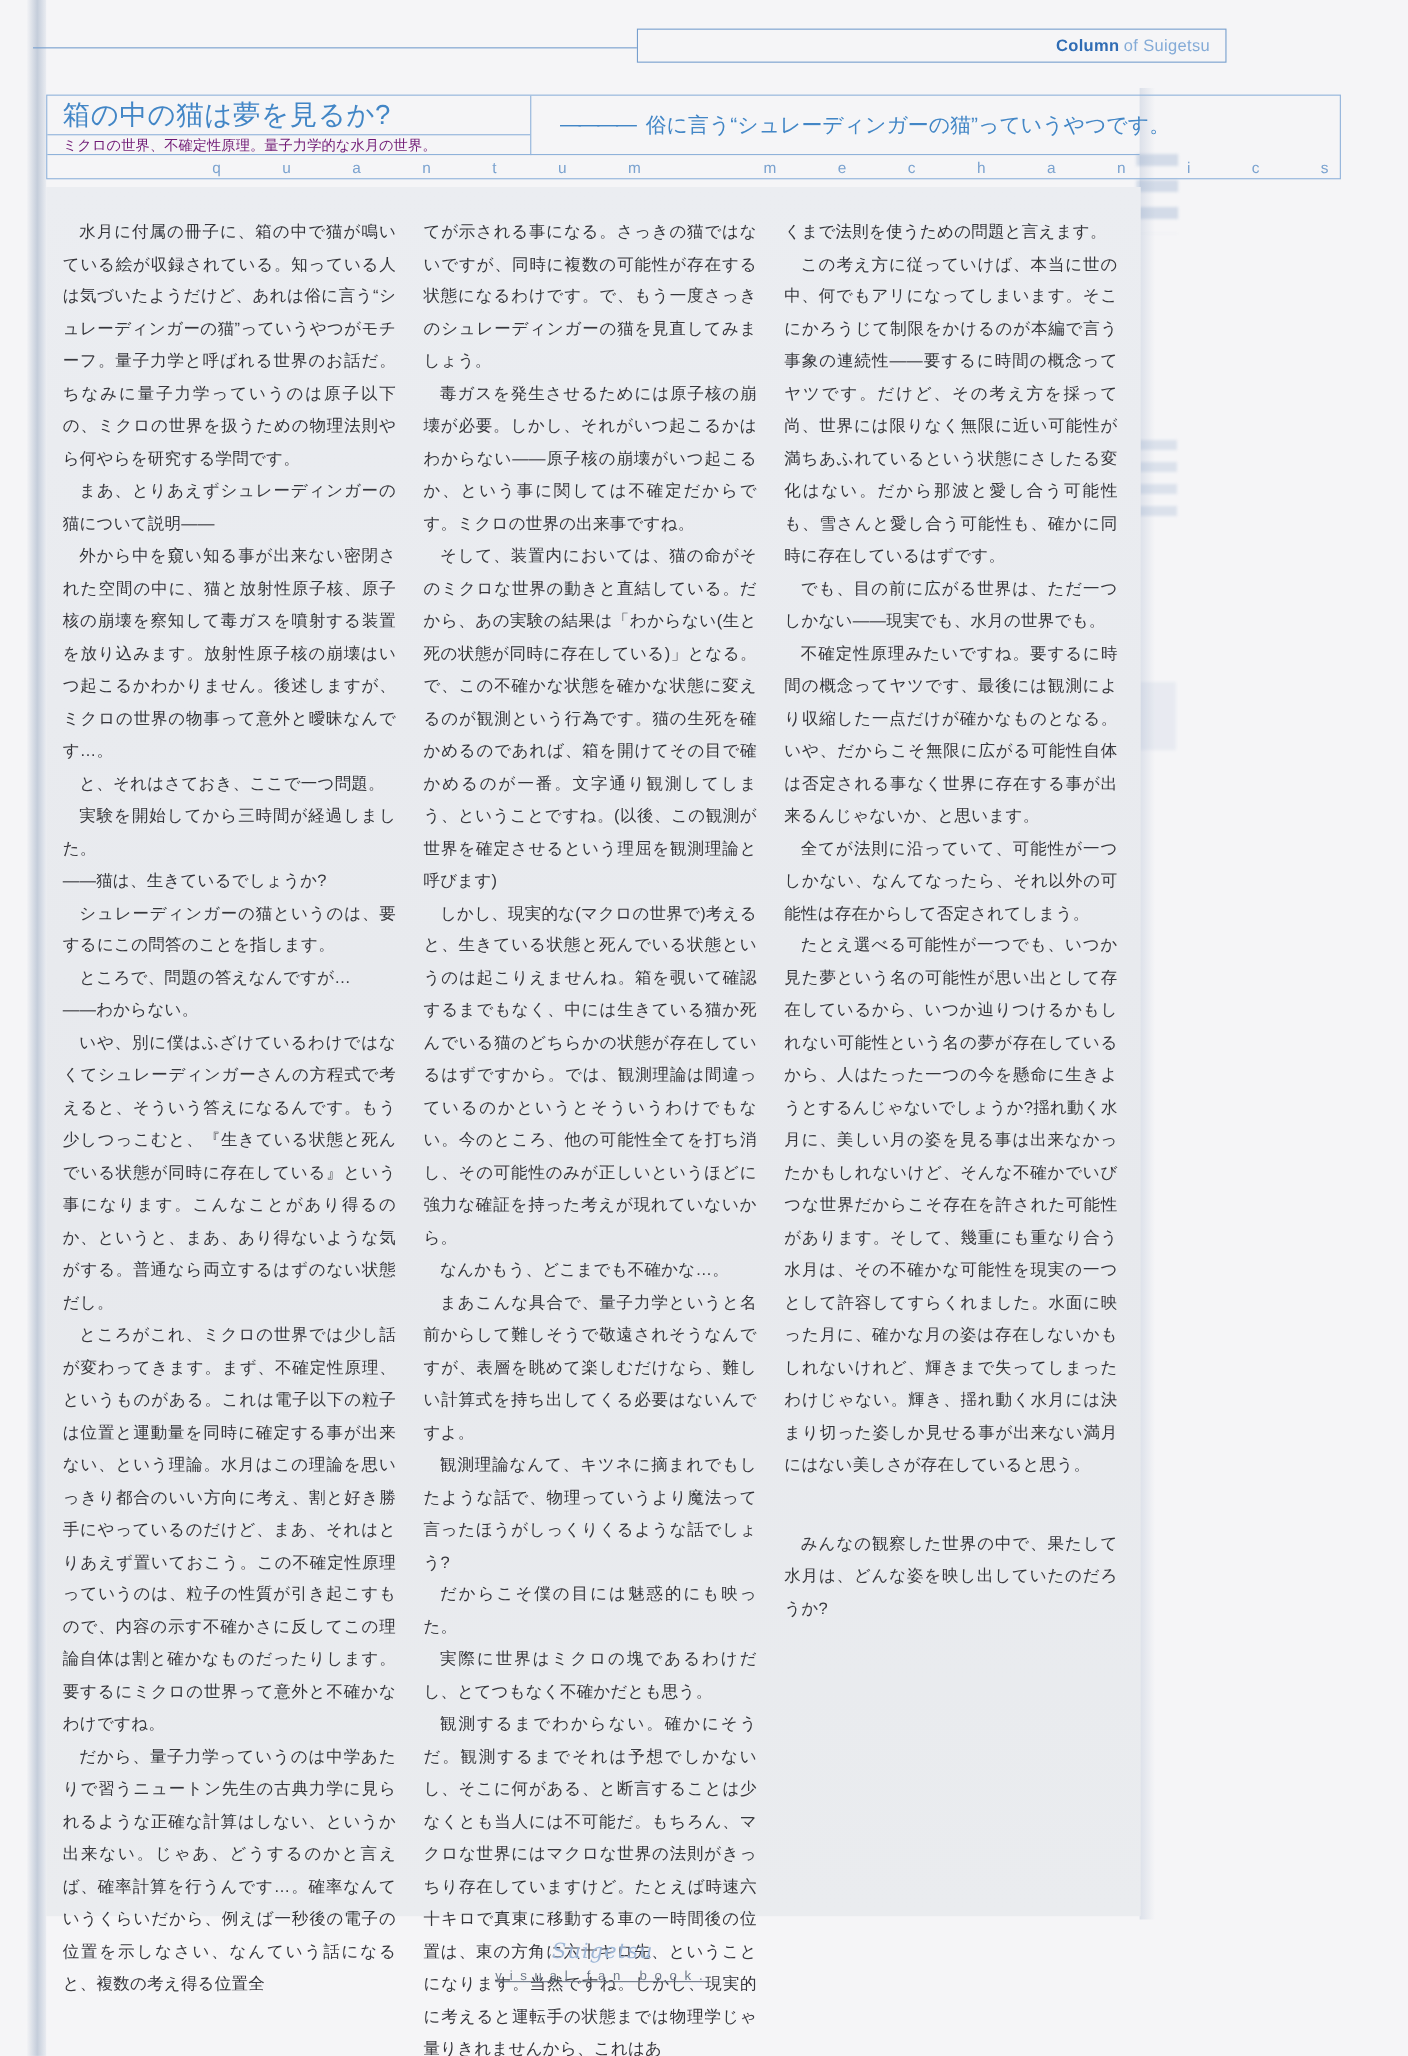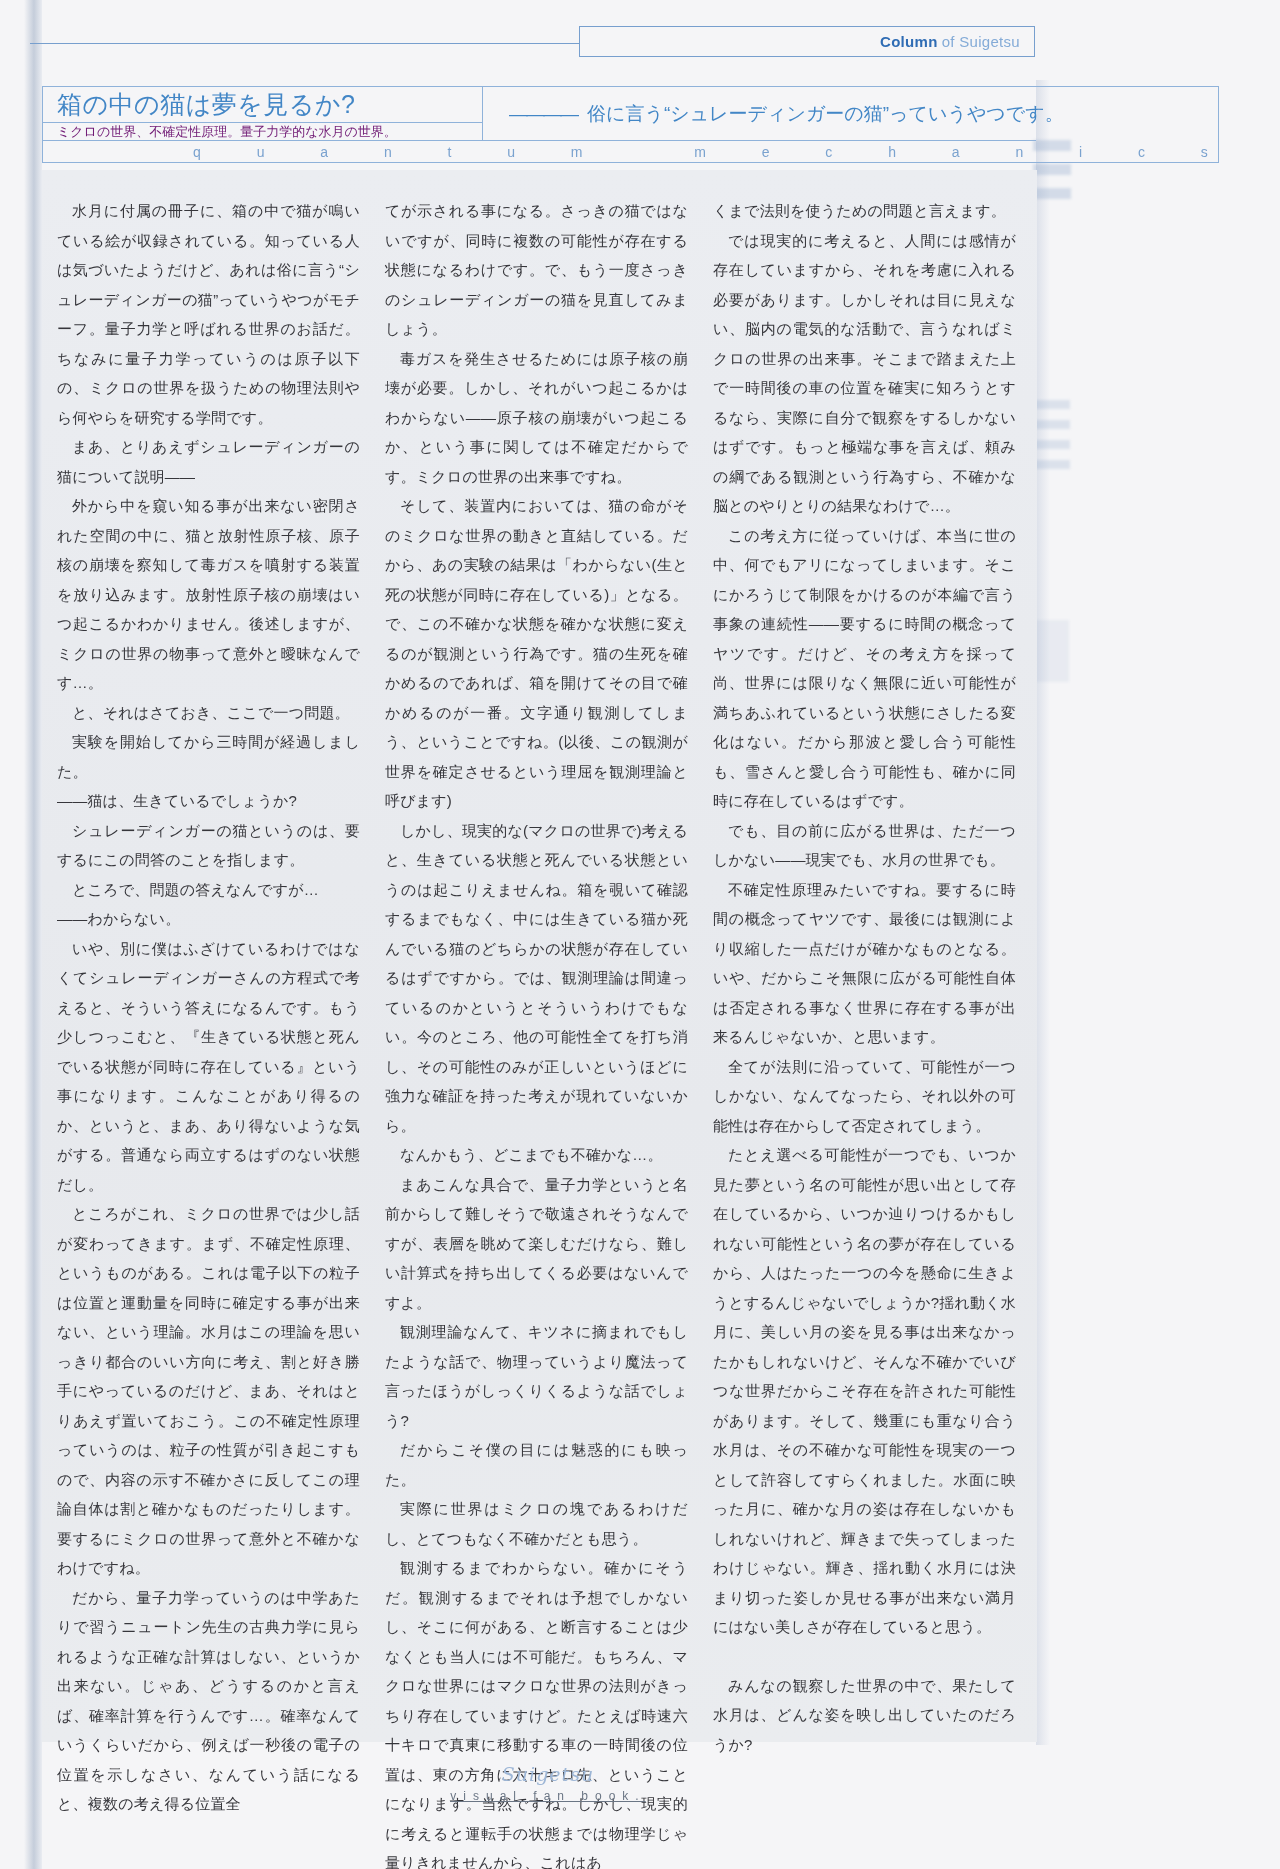--- a/index.html
+++ b/index.html
@@ -26,21 +26,21 @@
     background:repeating-linear-gradient(180deg, rgba(118,148,190,.6) 0 11px, rgba(0,0,0,0) 11px 24px); }
   .ghost-b { left:1034px; top:400px; width:36px; height:76px;
     background:repeating-linear-gradient(180deg, rgba(118,148,190,.45) 0 9px, rgba(0,0,0,0) 9px 20px); }
   .ghost-c { left:1031px; top:620px; width:38px; height:62px; background:rgba(130,155,195,.25); }
 
   
   .header-rule {
     position:absolute; left:30px; top:43px; width:549px; height:1px; background:#779fce;
   }
   .header-tab {
-    position:absolute; left:579px; top:26px; width:456px; height:31px;
+    position:absolute; left:579px; top:26px; width:536px; height:31px;
     border:1px solid #779fce; box-sizing:border-box;
     display:flex; align-items:center; justify-content:flex-end;
     padding-right:14px; font-size:15px; letter-spacing:.3px;
   }
   .header-tab .bold { color:#2f6cb4; font-weight:bold; }
   .header-tab .rest { color:#84abd7; margin-left:4px; }
 
   
   .title-outer {
     position:absolute; left:42px; top:86px; width:1177px; height:77px;
@@ -78,21 +78,21 @@
     box-sizing:border-box; padding:26px 0 0 15px;
   }
   .cols { display:flex; gap:25px; }
   .col { width:303px; flex:0 0 303px; }
   .para {
     margin:0; text-indent:1em;
     font-size:15px; line-height:29.5px; color:#36363b;
     text-align:justify; letter-spacing:.2px;
   }
   .para.no-indent { text-indent:0; }
-  .para.gap { margin-top:29px; }
+  .para.gap { margin-top:42px; }
 
   
   .footer {
     position:absolute; left:288px; top:1763px; width:520px; text-align:center;
   }
   .brand-script {
     font-family:"DejaVu Serif", serif; font-style:italic;
     color:#9db6d6; font-size:19px; letter-spacing:1px;
   }
   .brand-sub {
@@ -170,21 +170,20 @@
           <p class="para">しかし、現実的な(マクロの世界で)考えると、生きている状態と死んでいる状態というのは起こりえませんね。箱を覗いて確認するまでもなく、中には生きている猫か死んでいる猫のどちらかの状態が存在しているはずですから。では、観測理論は間違っているのかというとそういうわけでもない。今のところ、他の可能性全てを打ち消し、その可能性のみが正しいというほどに強力な確証を持った考えが現れていないから。</p>
           <p class="para">なんかもう、どこまでも不確かな…。</p>
           <p class="para">まあこんな具合で、量子力学というと名前からして難しそうで敬遠されそうなんですが、表層を眺めて楽しむだけなら、難しい計算式を持ち出してくる必要はないんですよ。</p>
           <p class="para">観測理論なんて、キツネに摘まれでもしたような話で、物理っていうより魔法って言ったほうがしっくりくるような話でしょう?</p>
           <p class="para">だからこそ僕の目には魅惑的にも映った。</p>
           <p class="para">実際に世界はミクロの塊であるわけだし、とてつもなく不確かだとも思う。</p>
           <p class="para">観測するまでわからない。確かにそうだ。観測するまでそれは予想でしかないし、そこに何がある、と断言することは少なくとも当人には不可能だ。もちろん、マクロな世界にはマクロな世界の法則がきっちり存在していますけど。たとえば時速六十キロで真東に移動する車の一時間後の位置は、東の方角に六十キロ先、ということになります。当然ですね。しかし、現実的に考えると運転手の状態までは物理学じゃ量りきれませんから、これはあ</p>
         </div>
       <div class="col">
           <p class="para no-indent">くまで法則を使うための問題と言えます。</p>
-          <p class="para">では現実的に考えると、人間には感情が存在していますから、それを考慮に入れる必要があります。しかしそれは目に見えない、脳内の電気的な活動で、言うなればミクロの世界の出来事。そこまで踏まえた上で一時間後の車の位置を確実に知ろうとするなら、実際に自分で観察をするしかないはずです。もっと極端な事を言えば、頼みの綱である観測という行為すら、不確かな脳とのやりとりの結果なわけで…。</p>
           <p class="para">この考え方に従っていけば、本当に世の中、何でもアリになってしまいます。そこにかろうじて制限をかけるのが本編で言う事象の連続性――要するに時間の概念ってヤツです。だけど、その考え方を採って尚、世界には限りなく無限に近い可能性が満ちあふれているという状態にさしたる変化はない。だから那波と愛し合う可能性も、雪さんと愛し合う可能性も、確かに同時に存在しているはずです。</p>
           <p class="para">でも、目の前に広がる世界は、ただ一つしかない――現実でも、水月の世界でも。</p>
           <p class="para">不確定性原理みたいですね。要するに時間の概念ってヤツです、最後には観測により収縮した一点だけが確かなものとなる。いや、だからこそ無限に広がる可能性自体は否定される事なく世界に存在する事が出来るんじゃないか、と思います。</p>
           <p class="para">全てが法則に沿っていて、可能性が一つしかない、なんてなったら、それ以外の可能性は存在からして否定されてしまう。</p>
           <p class="para">たとえ選べる可能性が一つでも、いつか見た夢という名の可能性が思い出として存在しているから、いつか辿りつけるかもしれない可能性という名の夢が存在しているから、人はたった一つの今を懸命に生きようとするんじゃないでしょうか?揺れ動く水月に、美しい月の姿を見る事は出来なかったかもしれないけど、そんな不確かでいびつな世界だからこそ存在を許された可能性があります。そして、幾重にも重なり合う水月は、その不確かな可能性を現実の一つとして許容してすらくれました。水面に映った月に、確かな月の姿は存在しないかもしれないけれど、輝きまで失ってしまったわけじゃない。輝き、揺れ動く水月には決まり切った姿しか見せる事が出来ない満月にはない美しさが存在していると思う。</p>
           <p class="para gap">みんなの観察した世界の中で、果たして水月は、どんな姿を映し出していたのだろうか?</p>
         </div>
     </div>
   </div>
 

